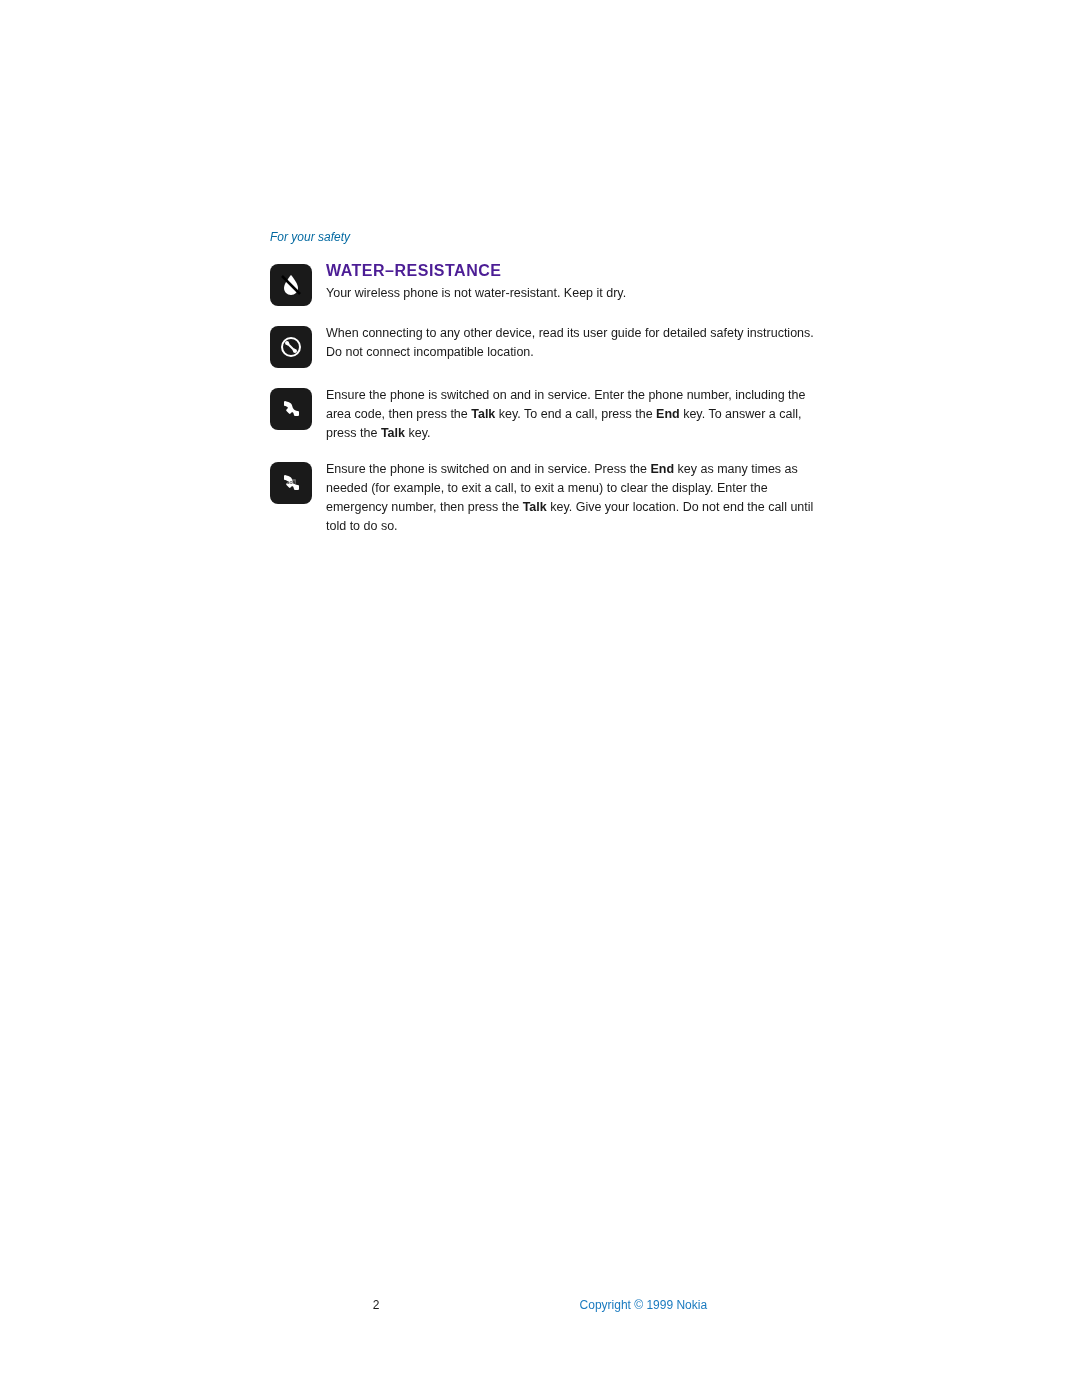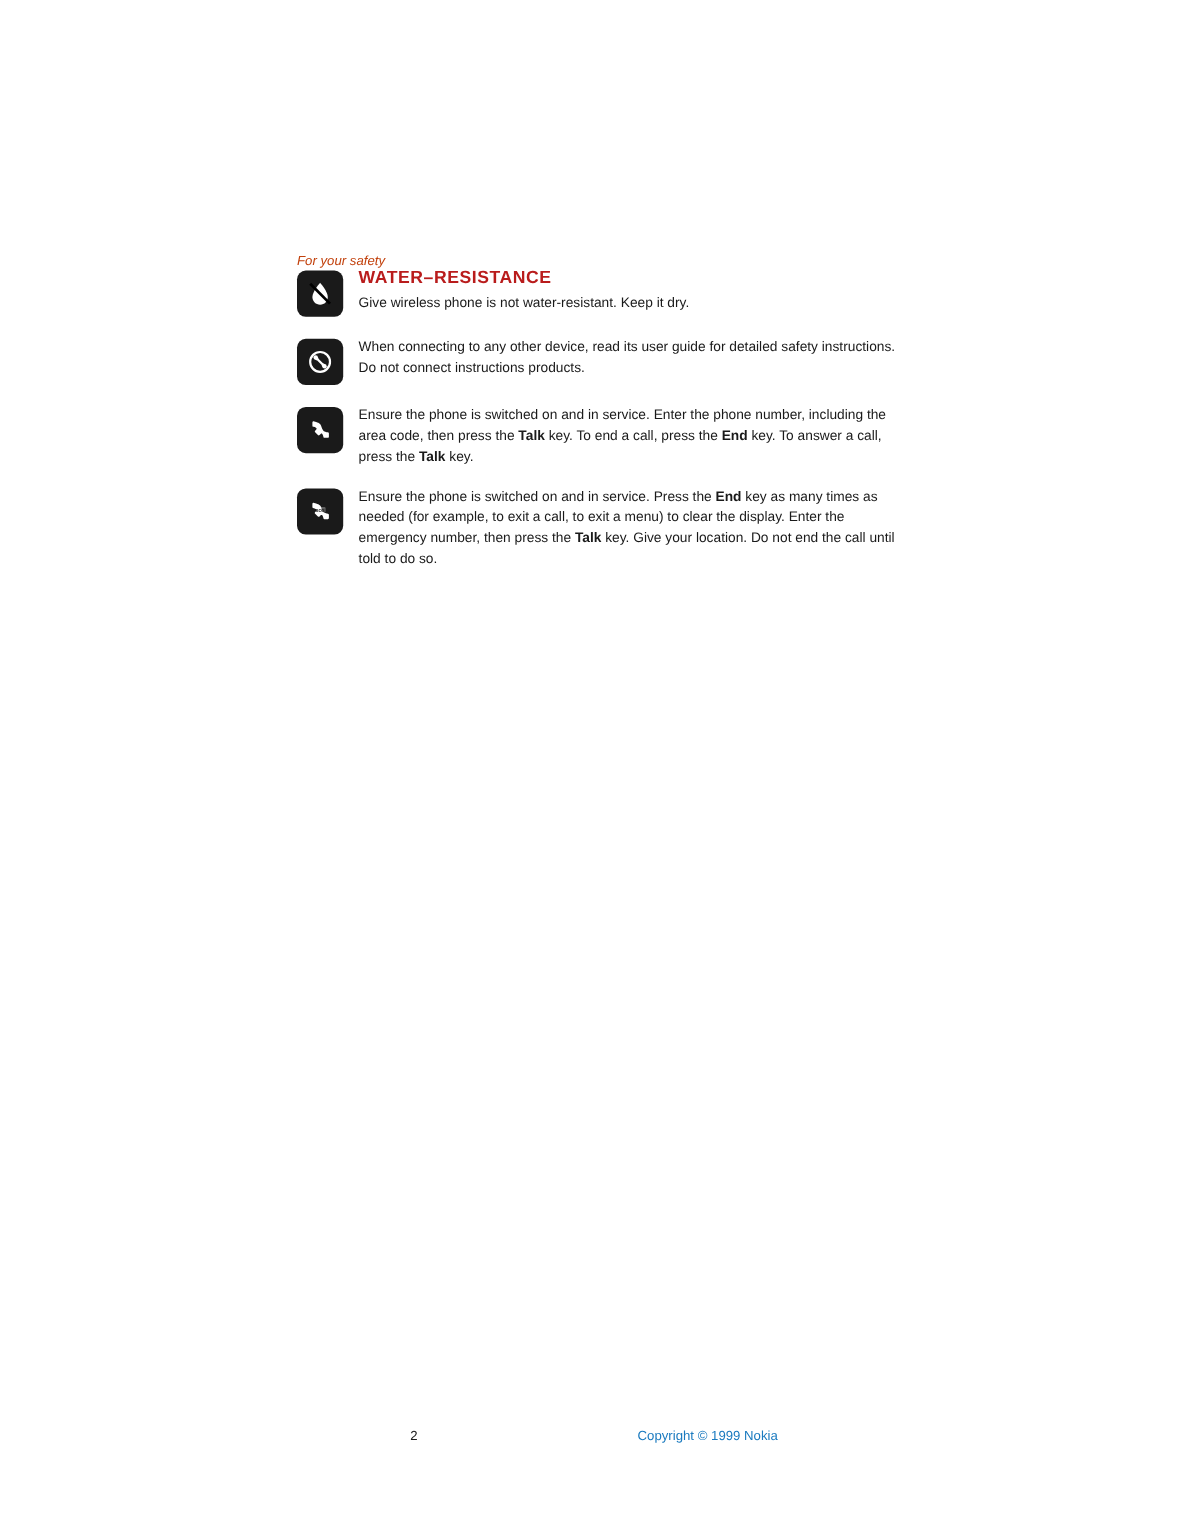--- a/index.html
+++ b/index.html
@@ -26,23 +26,24 @@
     }
 
     .content-area {
       position: absolute;
       left: 270px;
       top: 230px;
       width: 560px;
     }
 
     .safety-label {
-      color: #c2410c;
+      color: #0369a1;
       font-style: italic;
       font-size: 12px;
+      margin-bottom: 18px;
     }
 
     .section {
       display: flex;
       flex-direction: row;
       align-items: flex-start;
       margin-bottom: 18px;
     }
 
     .icon-box {
@@ -62,21 +63,21 @@
       fill: #ffffff;
     }
 
     .section-content {
       flex: 1;
     }
 
     .section-title {
       font-size: 16px;
       font-weight: bold;
-      color: #b91c1c;
+      color: #4c1d95;
       text-transform: uppercase;
       margin-bottom: 4px;
       letter-spacing: 0.5px;
     }
 
     .section-body {
       font-size: 12.5px;
       color: #1a1a1a;
       line-height: 1.5;
     }
@@ -120,37 +121,37 @@
       <div class="icon-box">
         <svg width="26" height="26" viewBox="0 0 26 26">
 
           <path d="M13 3 C13 3, 6 11, 6 16 C6 20, 9.1 23, 13 23 C16.9 23, 20 20, 20 16 C20 11, 13 3, 13 3Z" fill="white"></path>
 
           <line x1="4" y1="4" x2="22" y2="22" stroke="black" stroke-width="2.5"></line>
         </svg>
       </div>
       <div class="section-content">
         <div class="section-title">WATER–RESISTANCE</div>
-        <div class="section-body">Give wireless phone is not water-resistant. Keep it dry.</div>
+        <div class="section-body">Your wireless phone is not water-resistant. Keep it dry.</div>
       </div>
     </div>
 
 
     <div class="section">
       <div class="icon-box">
         <svg width="26" height="26" viewBox="0 0 26 26">
 
           <circle cx="13" cy="13" r="9" fill="none" stroke="white" stroke-width="2"></circle>
           <path d="M9 9 L17 17 M9 11 L11 9 M15 17 L17 15" stroke="white" stroke-width="2" fill="none"></path>
           <circle cx="9" cy="9" r="2" fill="white"></circle>
           <circle cx="17" cy="17" r="2" fill="white"></circle>
         </svg>
       </div>
       <div class="section-content">
-        <div class="section-body">When connecting to any other device, read its user guide for detailed safety instructions. Do not connect instructions products.</div>
+        <div class="section-body">When connecting to any other device, read its user guide for detailed safety instructions. Do not connect incompatible location.</div>
       </div>
     </div>
 
     <div class="section">
       <div class="icon-box">
         <svg width="26" height="26" viewBox="0 0 26 26">
 
           <path d="M7 5 C7 5, 6 5, 6 6 L6 9 C6 10, 7 10, 7 10 C7 10, 9 10.5, 9.5 11 C10 11.5, 10 12, 9.5 12.5 L8.5 13.5 C8 14, 8 14.5, 8.5 15 L11 17.5 C11.5 18, 12 18, 12.5 17.5 L13.5 16.5 C14 16, 14.5 16, 15 16.5 C15.5 17, 16 19, 16 19 C16 19, 16 20, 17 20 L20 20 C21 20, 21 19, 21 19 L21 16 C21 15, 20 15, 20 15 C20 15, 17 14.5, 16 13.5 C14 11.5, 14.5 9, 13 7.5 C11.5 6, 7 5, 7 5 Z" fill="white"></path>
         </svg>
       </div>

